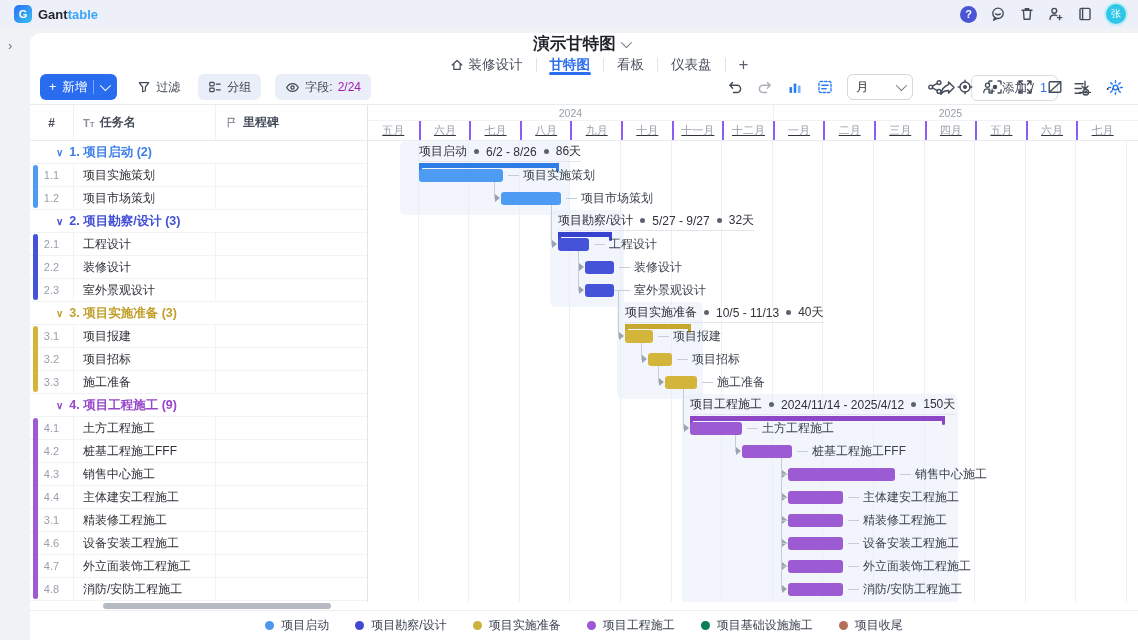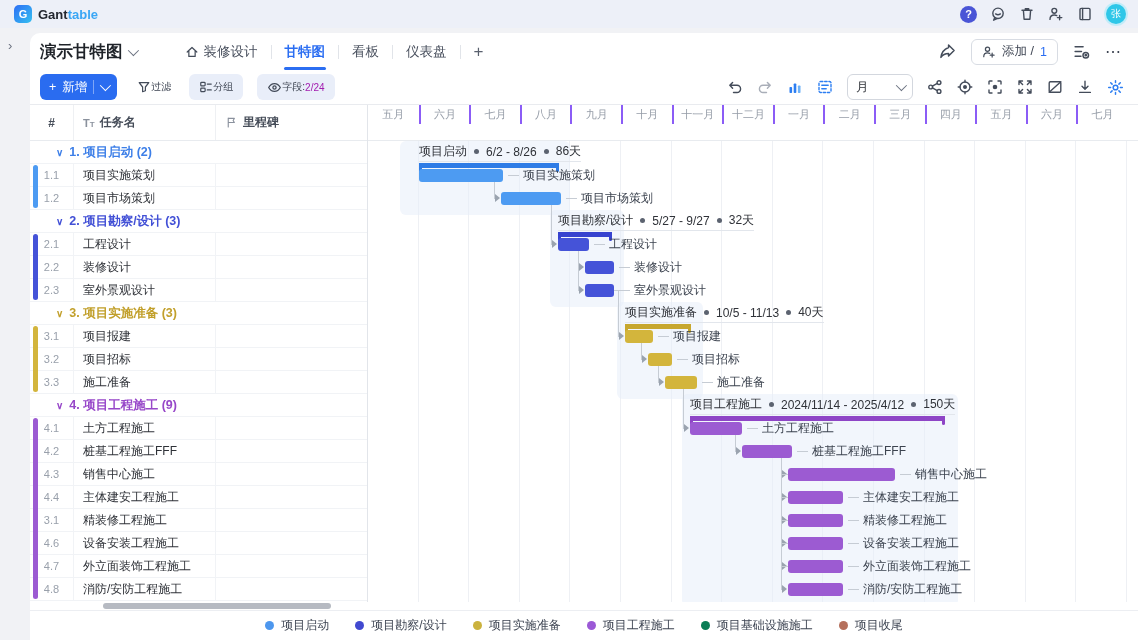--- a/index.html
+++ b/index.html
@@ -18,38 +18,38 @@
   .top-icons { margin-left:auto; display:flex; align-items:center; gap:13px; }
   .qmark { width:17px; height:17px; border-radius:50%; background:#4a55d6; color:#fff; font-size:11px; font-weight:bold; display:flex; align-items:center; justify-content:center; }
   .avatar { width:20px; height:20px; border-radius:50%; background:#2fc7e8; box-shadow:0 0 0 2px #c3ecf8; color:#fff; font-size:10px; display:flex; align-items:center; justify-content:center; }
 
   
   .rail { position:absolute; top:28px; left:0; width:30px; bottom:0; background:#f1f2f5; }
   .rail-chev { position:absolute; top:10px; left:8px; color:#6b7280; font-size:13px; cursor:pointer; }
   .card { position:absolute; top:33px; left:30px; right:0; bottom:0; background:#fff; border-top-left-radius:10px; overflow:hidden; }
 
   
-  .navrow { height:37px; display:flex; align-items:center; padding:0 16px 0 10px; }
+  .navrow { height:37px; display:flex; align-items:center; padding:0 16px 0 10px;flex-direction:column; }
   .doc-title { font-size:16.5px; font-weight:bold; color:#1f2329; display:flex; align-items:center; gap:5px; cursor:pointer; }
   .tabs { display:flex; align-items:center; margin-left:36px; height:100%; }
   .tab { display:flex; align-items:center; gap:5px; font-size:13.5px; color:#474e5c; padding:0 13px; height:100%; position:relative; cursor:pointer; }
   .tab.active { color:#2b6ef2; font-weight:bold; }
   .tab.active::after { content:""; position:absolute; left:12px; right:12px; bottom:0; height:3px; border-radius:2px; background:#2b6ef2; }
   .tab-sep { width:1px; height:14px; background:#e1e4e9; }
   .tab.plus { font-size:17px; color:#59606e; }
   .nav-right { margin-left:auto; display:flex; align-items:center; gap:15px; }
   .add-btn { display:flex; align-items:center; gap:6px; height:26px; padding:0 10px; border:1px solid #d8dce3; border-radius:6px; font-size:12.5px; color:#3d4452; cursor:pointer; background:#fff; }
   .add-btn b { color:#2b6ef2; font-weight:normal; }
   .more-dots { font-size:16px; color:#3d4452; letter-spacing:1px; cursor:pointer; }
 
   
   .toolrow { height:35px; display:flex; align-items:center; padding:0 14px 0 10px; border-bottom:1px solid #e9ebef; }
   .btn-new { display:flex; align-items:center; height:26px; background:#2a6cf0; color:#fff; border-radius:6px; font-size:12.5px; padding:0 9px; gap:6px; cursor:pointer; }
   .btn-new .vsep { width:1px; height:14px; background:rgba(255,255,255,.4); }
-  .tool-item { display:flex; align-items:center; font-size:10px; color:#3d4452; cursor:pointer;justify-content:center; }
+  .tool-item { display:flex; align-items:center; gap:5px; font-size:12px; color:#3d4452; cursor:pointer;justify-content:center; }
   .chip { height:26px; padding:0 10px; background:#e9eef9; border-radius:6px; }
   .chip .blue-val { color:#a21caf; }
   .tool-right { margin-left:auto; display:flex; align-items:center; gap:14px; }
   .scale-select { width:66px; height:26px; border:1px solid #d3d7de; border-radius:6px; display:flex; align-items:center; justify-content:space-between; padding:0 8px; font-size:12.5px; color:#2f3238; cursor:pointer; }
   .chev-dn { width:8px; height:8px; border-right:1.4px solid #6b7280; border-bottom:1.4px solid #6b7280; transform:rotate(45deg) translateY(-2px); }
 
   
   .content { position:relative; height:497px; display:flex; }
   .ltable { width:338px; position:relative; border-right:1px solid #e2e5ea; flex:none; }
   .thead { height:36px; display:flex; border-bottom:1px solid #e8ebef; align-items:center; }
@@ -69,21 +69,21 @@
   .strip { position:absolute; left:3px; top:0; bottom:-1px; width:5px; }
   .strip.first { border-top-left-radius:3px; border-top-right-radius:3px; top:1px; }
   .strip.last { border-bottom-left-radius:3px; border-bottom-right-radius:3px; bottom:1px; }
 
   
   .gantt { flex:1; position:relative; overflow:hidden; }
   .ghead { height:36px; border-bottom:1px solid #e8ebef; }
   .yrow { height:16px; display:flex; border-bottom:1px solid #f0f2f5; }
   .ycell { font-size:10.5px; color:#959ca7; display:flex; align-items:center; justify-content:center; }
   .ycell + .ycell { border-left:1px solid #eef0f3; }
-  .mrow { height:19px; display:flex; }
+  .mrow { height:19px; display:flex;text-decoration:underline; }
   .mcell { width:50.6px; font-size:11px; color:#959ca7; display:flex; align-items:center; justify-content:center; flex:none; }
   .mcell + .mcell { border-left:2px solid #8b5cf6; }
   .gbody { position:absolute; top:36px; left:0; width:759px; height:461px; overflow:hidden;
            background-image:repeating-linear-gradient(90deg, transparent 0, transparent 49.6px, #eef0f4 49.6px, #eef0f4 50.6px); }
   .hl { position:absolute; background:rgba(229,237,250,.5); border-radius:6px; }
   .glabel { position:absolute; height:20px; display:flex; align-items:center; gap:7px; font-size:12px; color:#2f3238; font-weight:500; white-space:nowrap; border-bottom:1px solid #e2e6ec; z-index:3; }
   .gdot { width:5px; height:5px; border-radius:50%; background:#5c6370; flex:none; }
   .bracket { position:absolute; height:5px; border-radius:2px; z-index:3; }
   .bracket::before,.bracket::after { content:""; position:absolute; top:0; width:3px; height:9px; background:inherit; border-radius:0 0 2px 2px; }
   .bracket::before { left:0; } .bracket::after { right:0; }
@@ -423,20 +423,24 @@
             <div class="strip last" style="background: rgb(156, 91, 210);"></div>
             <div class="cell1">4.8</div>
             <div class="cell2">消防/安防工程施工</div>
             <div class="cell3"></div>
           </div>
         </div>
     </div>
 
     <div class="gantt">
       <div class="ghead">
+        <div class="yrow" id="year-row">
+            <div class="ycell" style="width: 404.8px;">2024</div>
+            <div class="ycell" style="width: 354.2px;">2025</div>
+          </div>
         <div class="mrow" id="month-row">
             <div class="mcell">五月</div>
             <div class="mcell">六月</div>
             <div class="mcell">七月</div>
             <div class="mcell">八月</div>
             <div class="mcell">九月</div>
             <div class="mcell">十月</div>
             <div class="mcell">十一月</div>
             <div class="mcell">十二月</div>
             <div class="mcell">一月</div>

